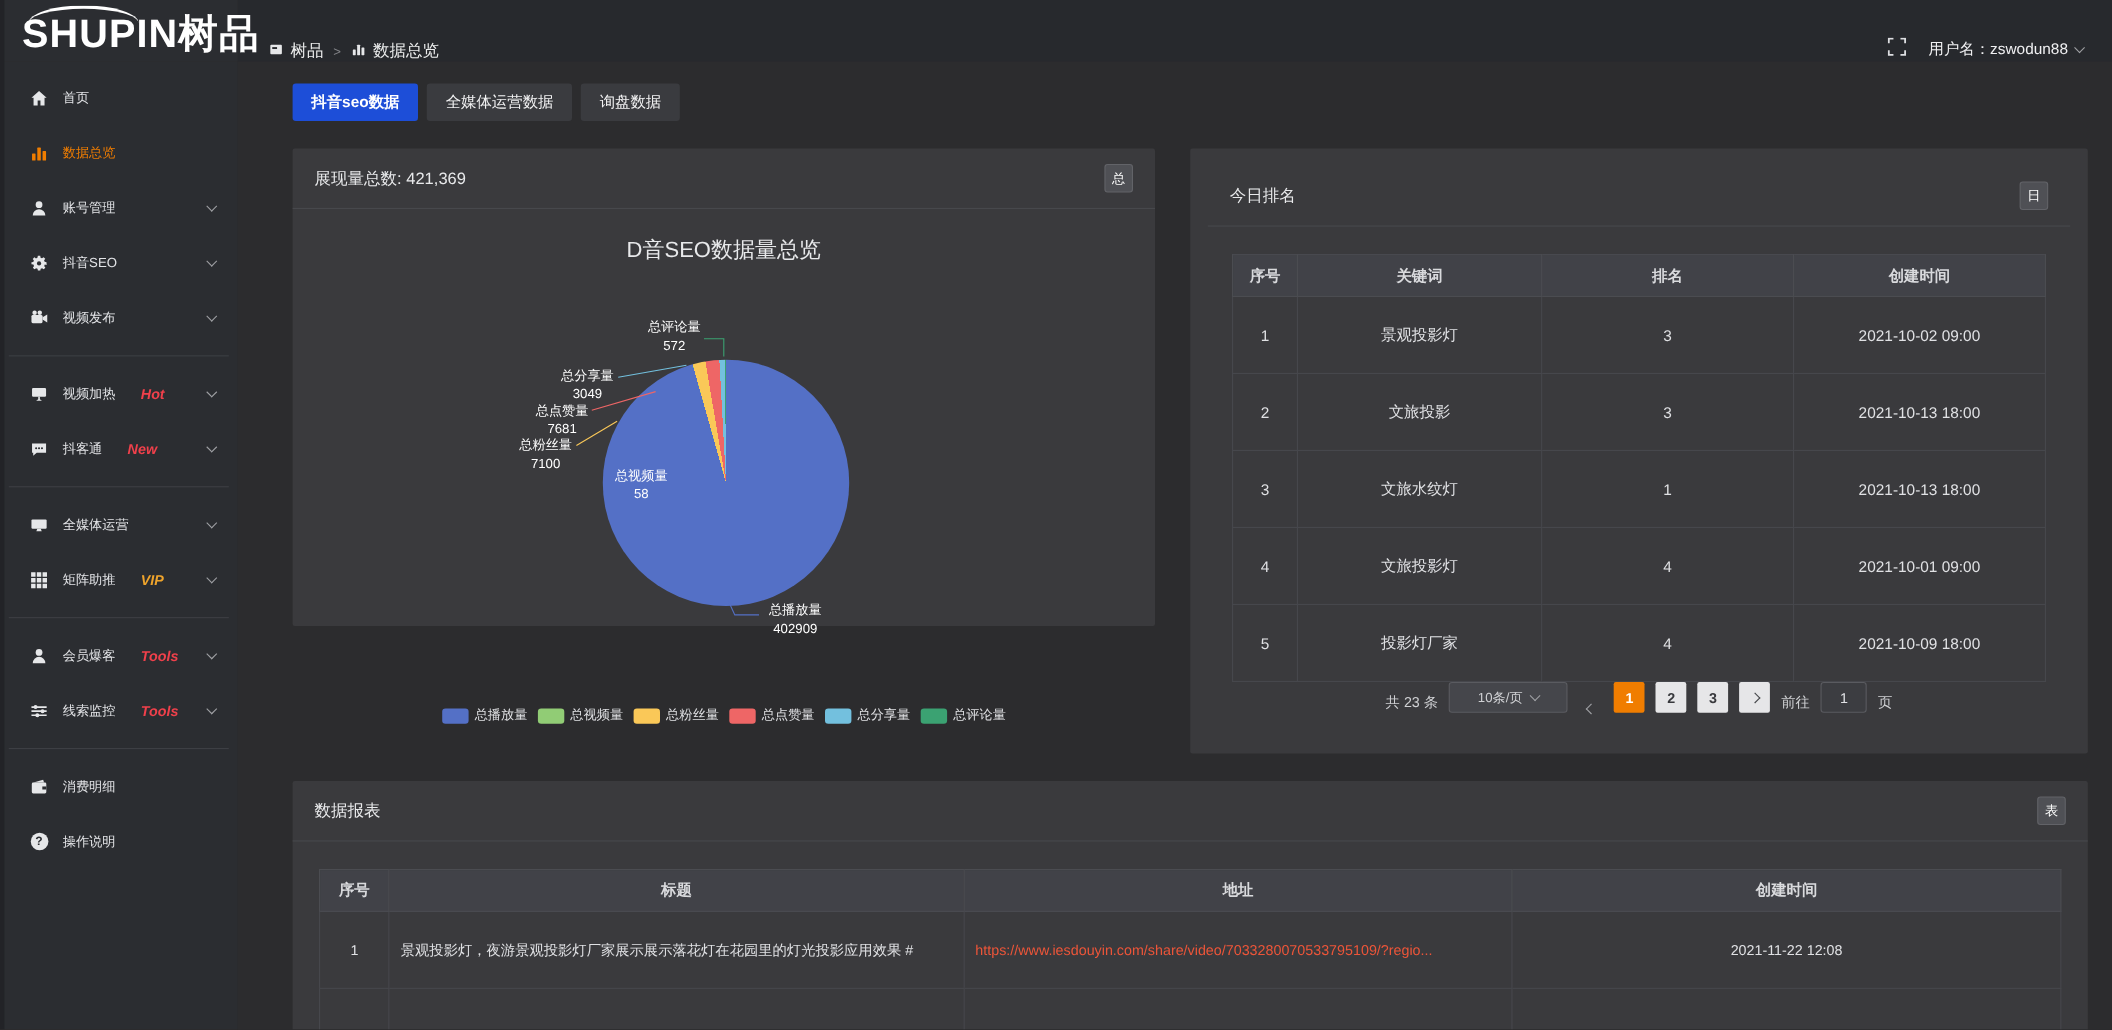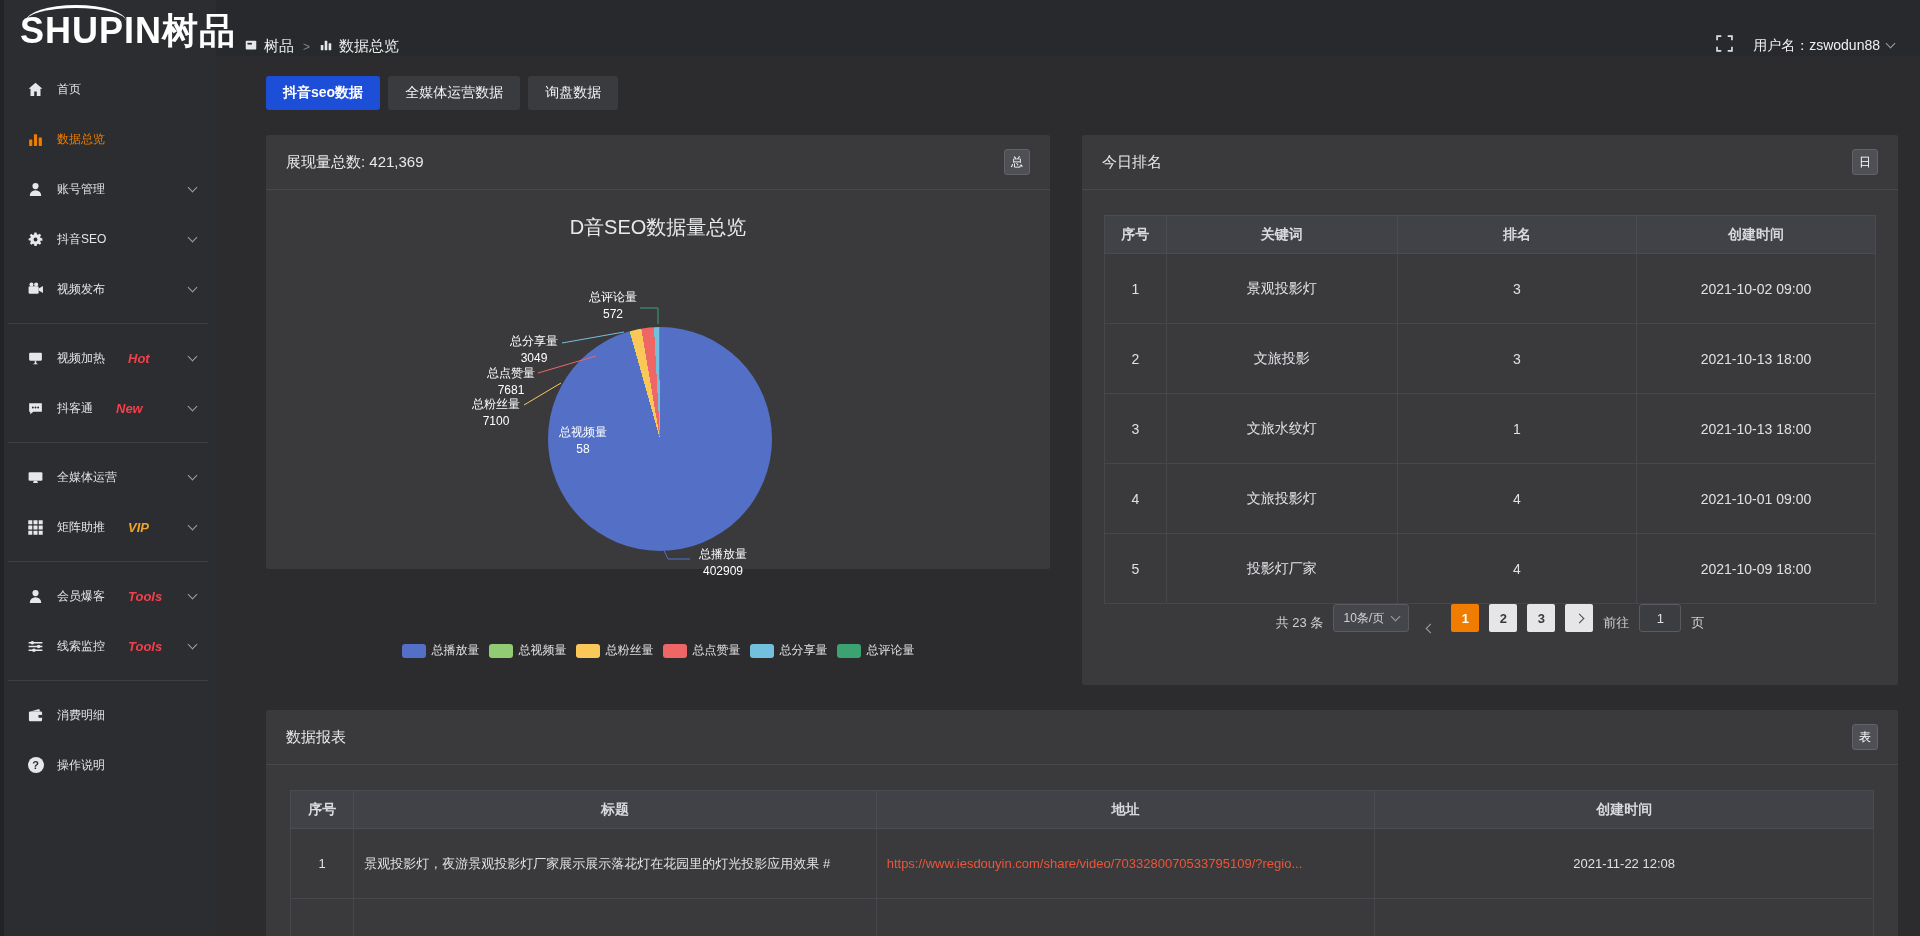--- a/index.html
+++ b/index.html
@@ -68,29 +68,29 @@
   .pl-like{left:205px;top:175px}
   .pl-fans{left:190px;top:206px}
   .pl-video{left:277px;top:234px}
   .pl-play{left:412px;top:356px;width:90px}
   .legend{position:absolute;bottom:26px;width:100%;display:flex;justify-content:center;align-items:center;gap:9px}
   .legend-item{display:flex;align-items:center;gap:6px;cursor:pointer}
   .legend-swatch{width:24px;height:14px;border-radius:3px;background:#666}
   .legend-label{font-size:12px;color:#e0e1e4}
 
   
-  .ranking-card{width:816px;height:550px;padding:0}
+  .ranking-card{width:816px;height:550px;padding:16px}
   .ranking-body{padding:0 22px}
   .dtable{width:100%;border-collapse:collapse;table-layout:fixed;margin-top:25px}
   .dtable th{height:38px;background:#414248;border:1px solid #4b4c51;font-size:14px;color:#d9dadd;font-weight:700}
   .dtable td{height:70px;border:1px solid #46474c;font-size:14px;color:#e0e1e4;text-align:center}
   .rk-c0{width:8%}.rk-c1{width:30%}.rk-c2{width:31%}.rk-c3{width:31%}
 
   .pagination{display:flex;align-items:flex-end;justify-content:center;gap:10px;font-size:13px;color:#cfd0d3}
-  .pg-size{width:76px;height:28px;background:#45464b;border:1px solid #5a5b60;border-radius:3px;display:flex;align-items:center;justify-content:center;gap:8px;font-size:12px;cursor:pointer}
+  .pg-size{width:108px;height:28px;background:#45464b;border:1px solid #5a5b60;border-radius:3px;display:flex;align-items:center;justify-content:center;gap:8px;font-size:12px;cursor:pointer}
   .pg-prev{width:22px;display:flex;justify-content:center;cursor:pointer}
   .pg-btn{width:28px;height:28px;border:none;border-radius:2px;background:#e6e6e8;color:#38393d;font-size:13px;font-weight:700;display:flex;align-items:center;justify-content:center;cursor:pointer}
   .pg-btn.active{background:#f07d00;color:#fff}
   .pg-btn .chev{border-color:#45464a}
   .pg-goto-input{width:42px;height:28px;background:#3c3d41;border:1px solid #5a5b60;border-radius:3px;color:#e0e1e4;text-align:center;font-size:13px;font-family:inherit}
 
   
   .report-card{margin-top:25px;height:420px;padding:0}
   .report-body{padding:0 24px}
   .rp-c0{width:4%}.rp-c1{width:33%}.rp-c2{width:31.5%}.rp-c3{width:31.5%}

